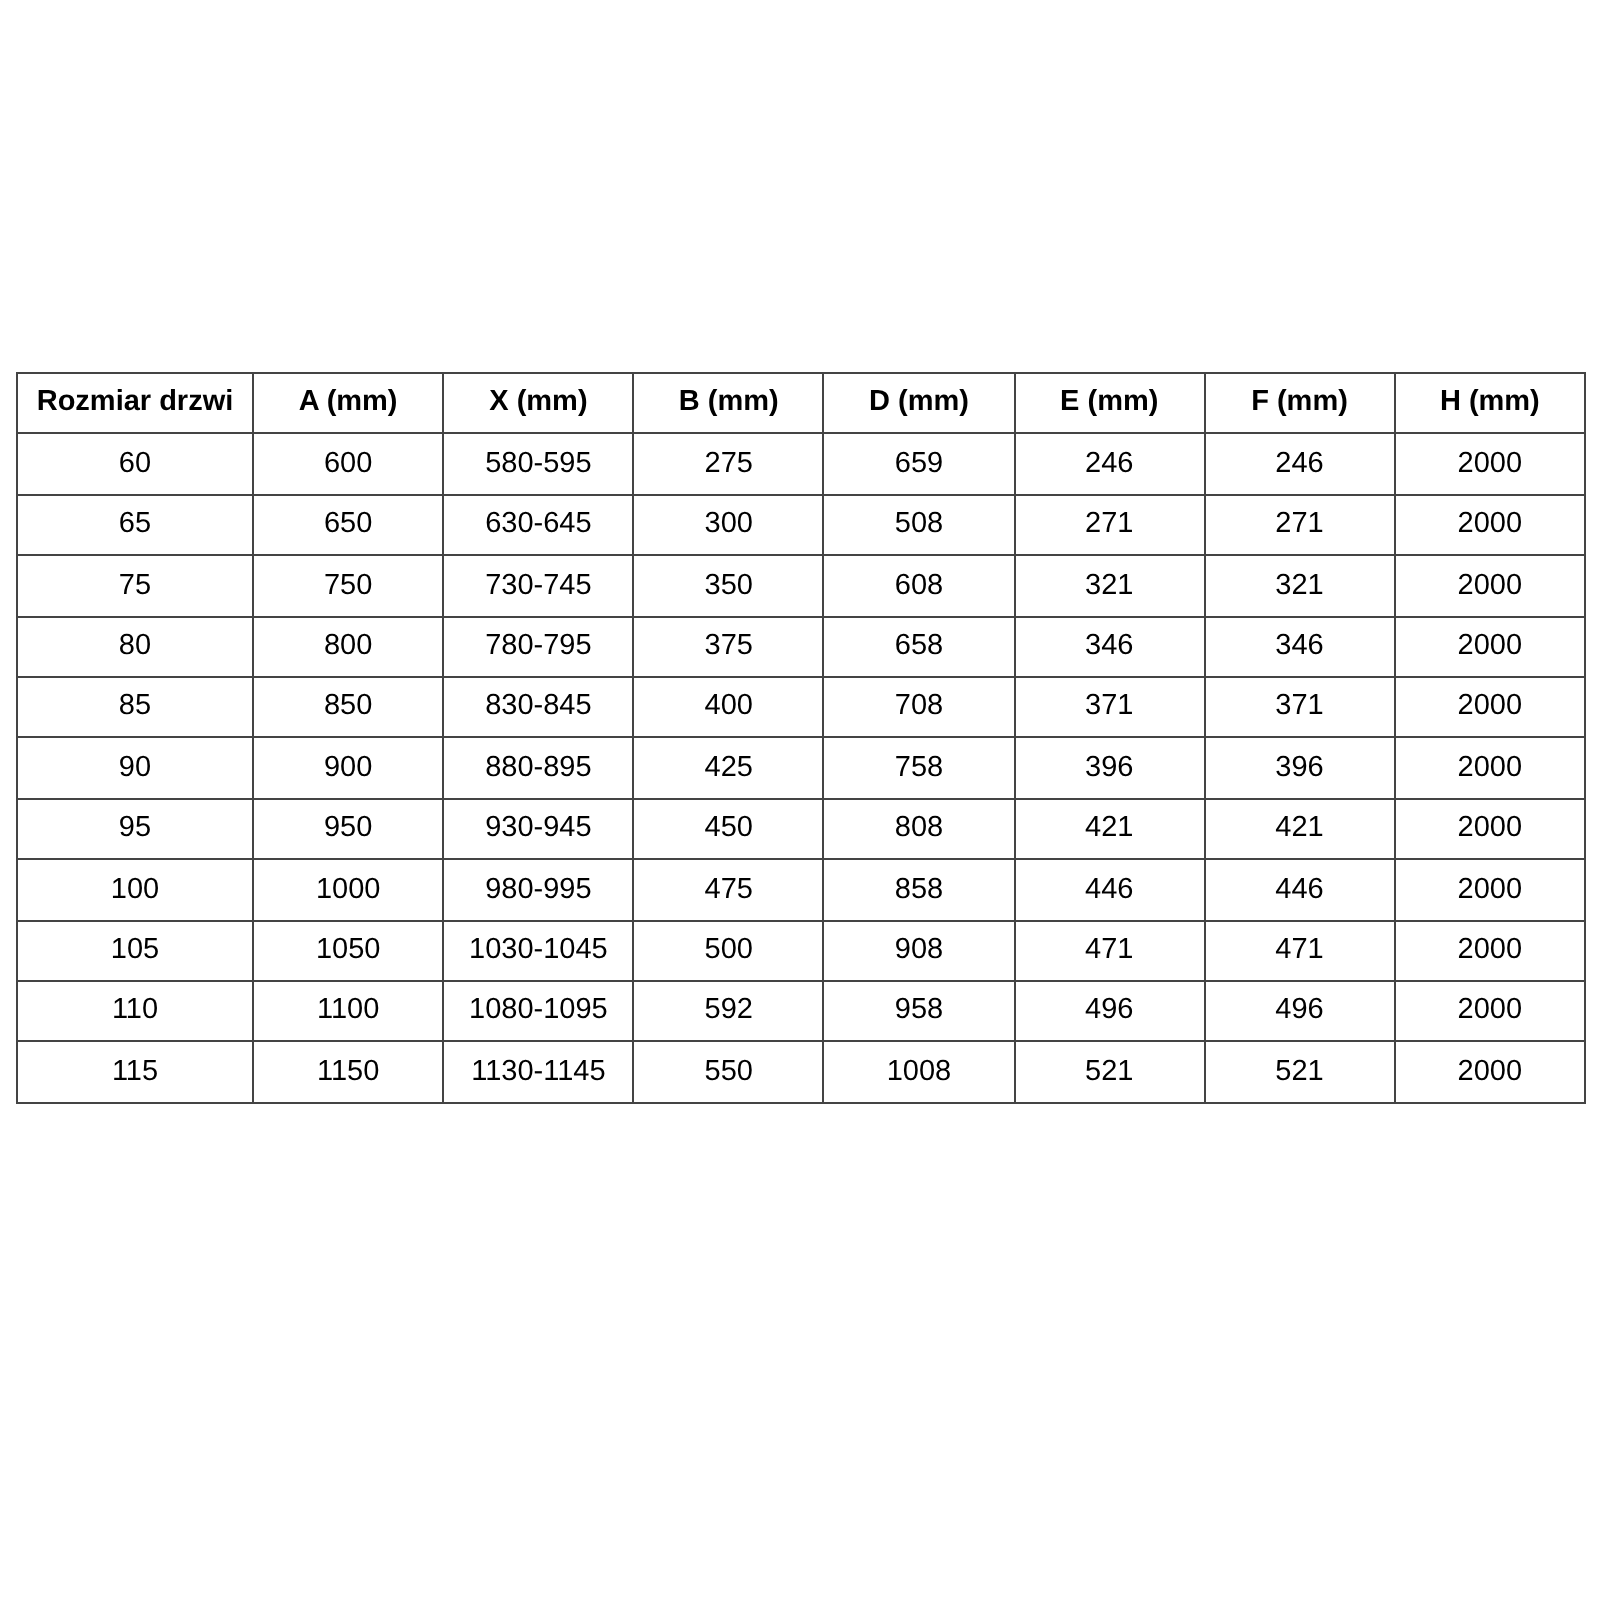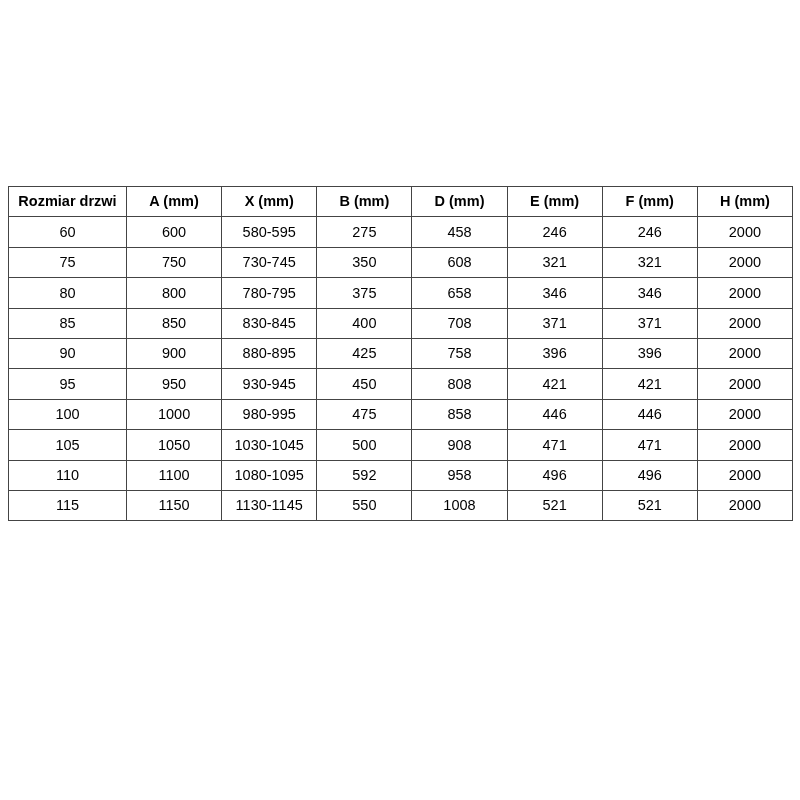--- a/index.html
+++ b/index.html
@@ -73,23 +73,33 @@
           <th>F (mm)</th>
           <th>H (mm)</th>
         </tr>
       </thead>
     <tbody>
         <tr>
           <td>60</td>
           <td>600</td>
           <td>580-595</td>
           <td>275</td>
-          <td>458</td>
+          <td>659</td>
           <td>246</td>
           <td>246</td>
+          <td>2000</td>
+        </tr>
+        <tr>
+          <td>65</td>
+          <td>650</td>
+          <td>630-645</td>
+          <td>300</td>
+          <td>508</td>
+          <td>271</td>
+          <td>271</td>
           <td>2000</td>
         </tr>
         <tr>
           <td>75</td>
           <td>750</td>
           <td>730-745</td>
           <td>350</td>
           <td>608</td>
           <td>321</td>
           <td>321</td>

